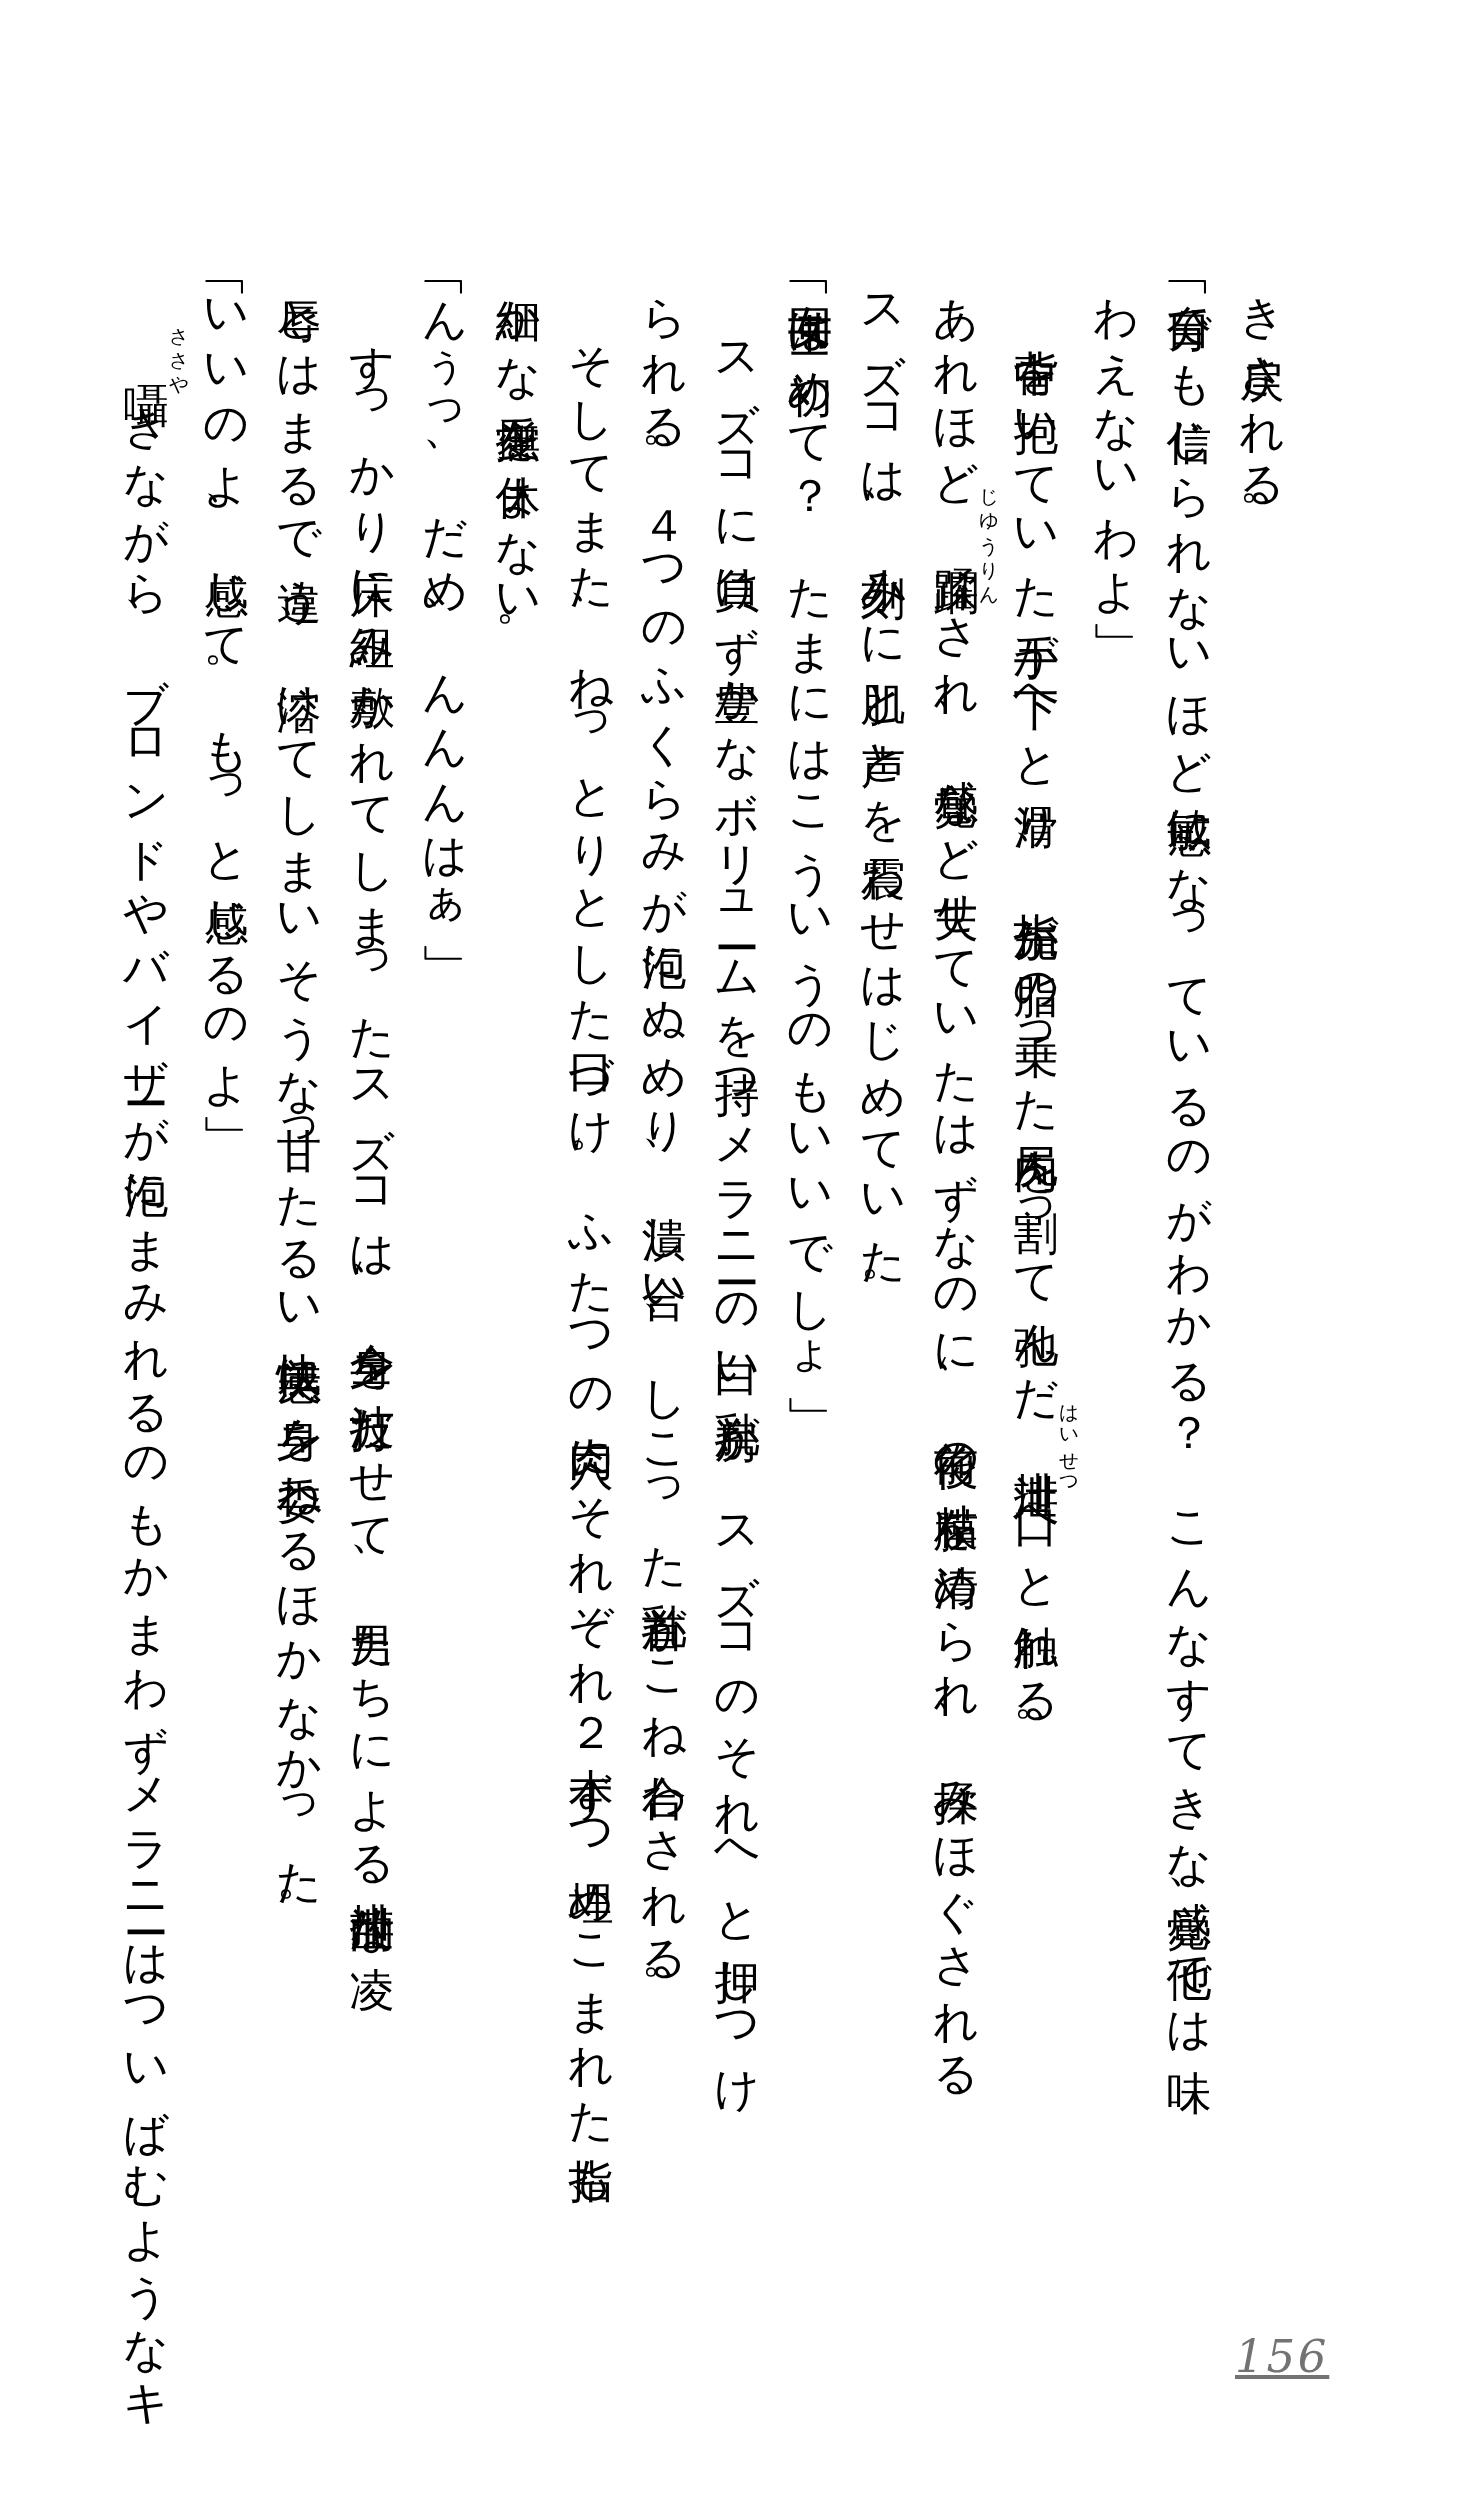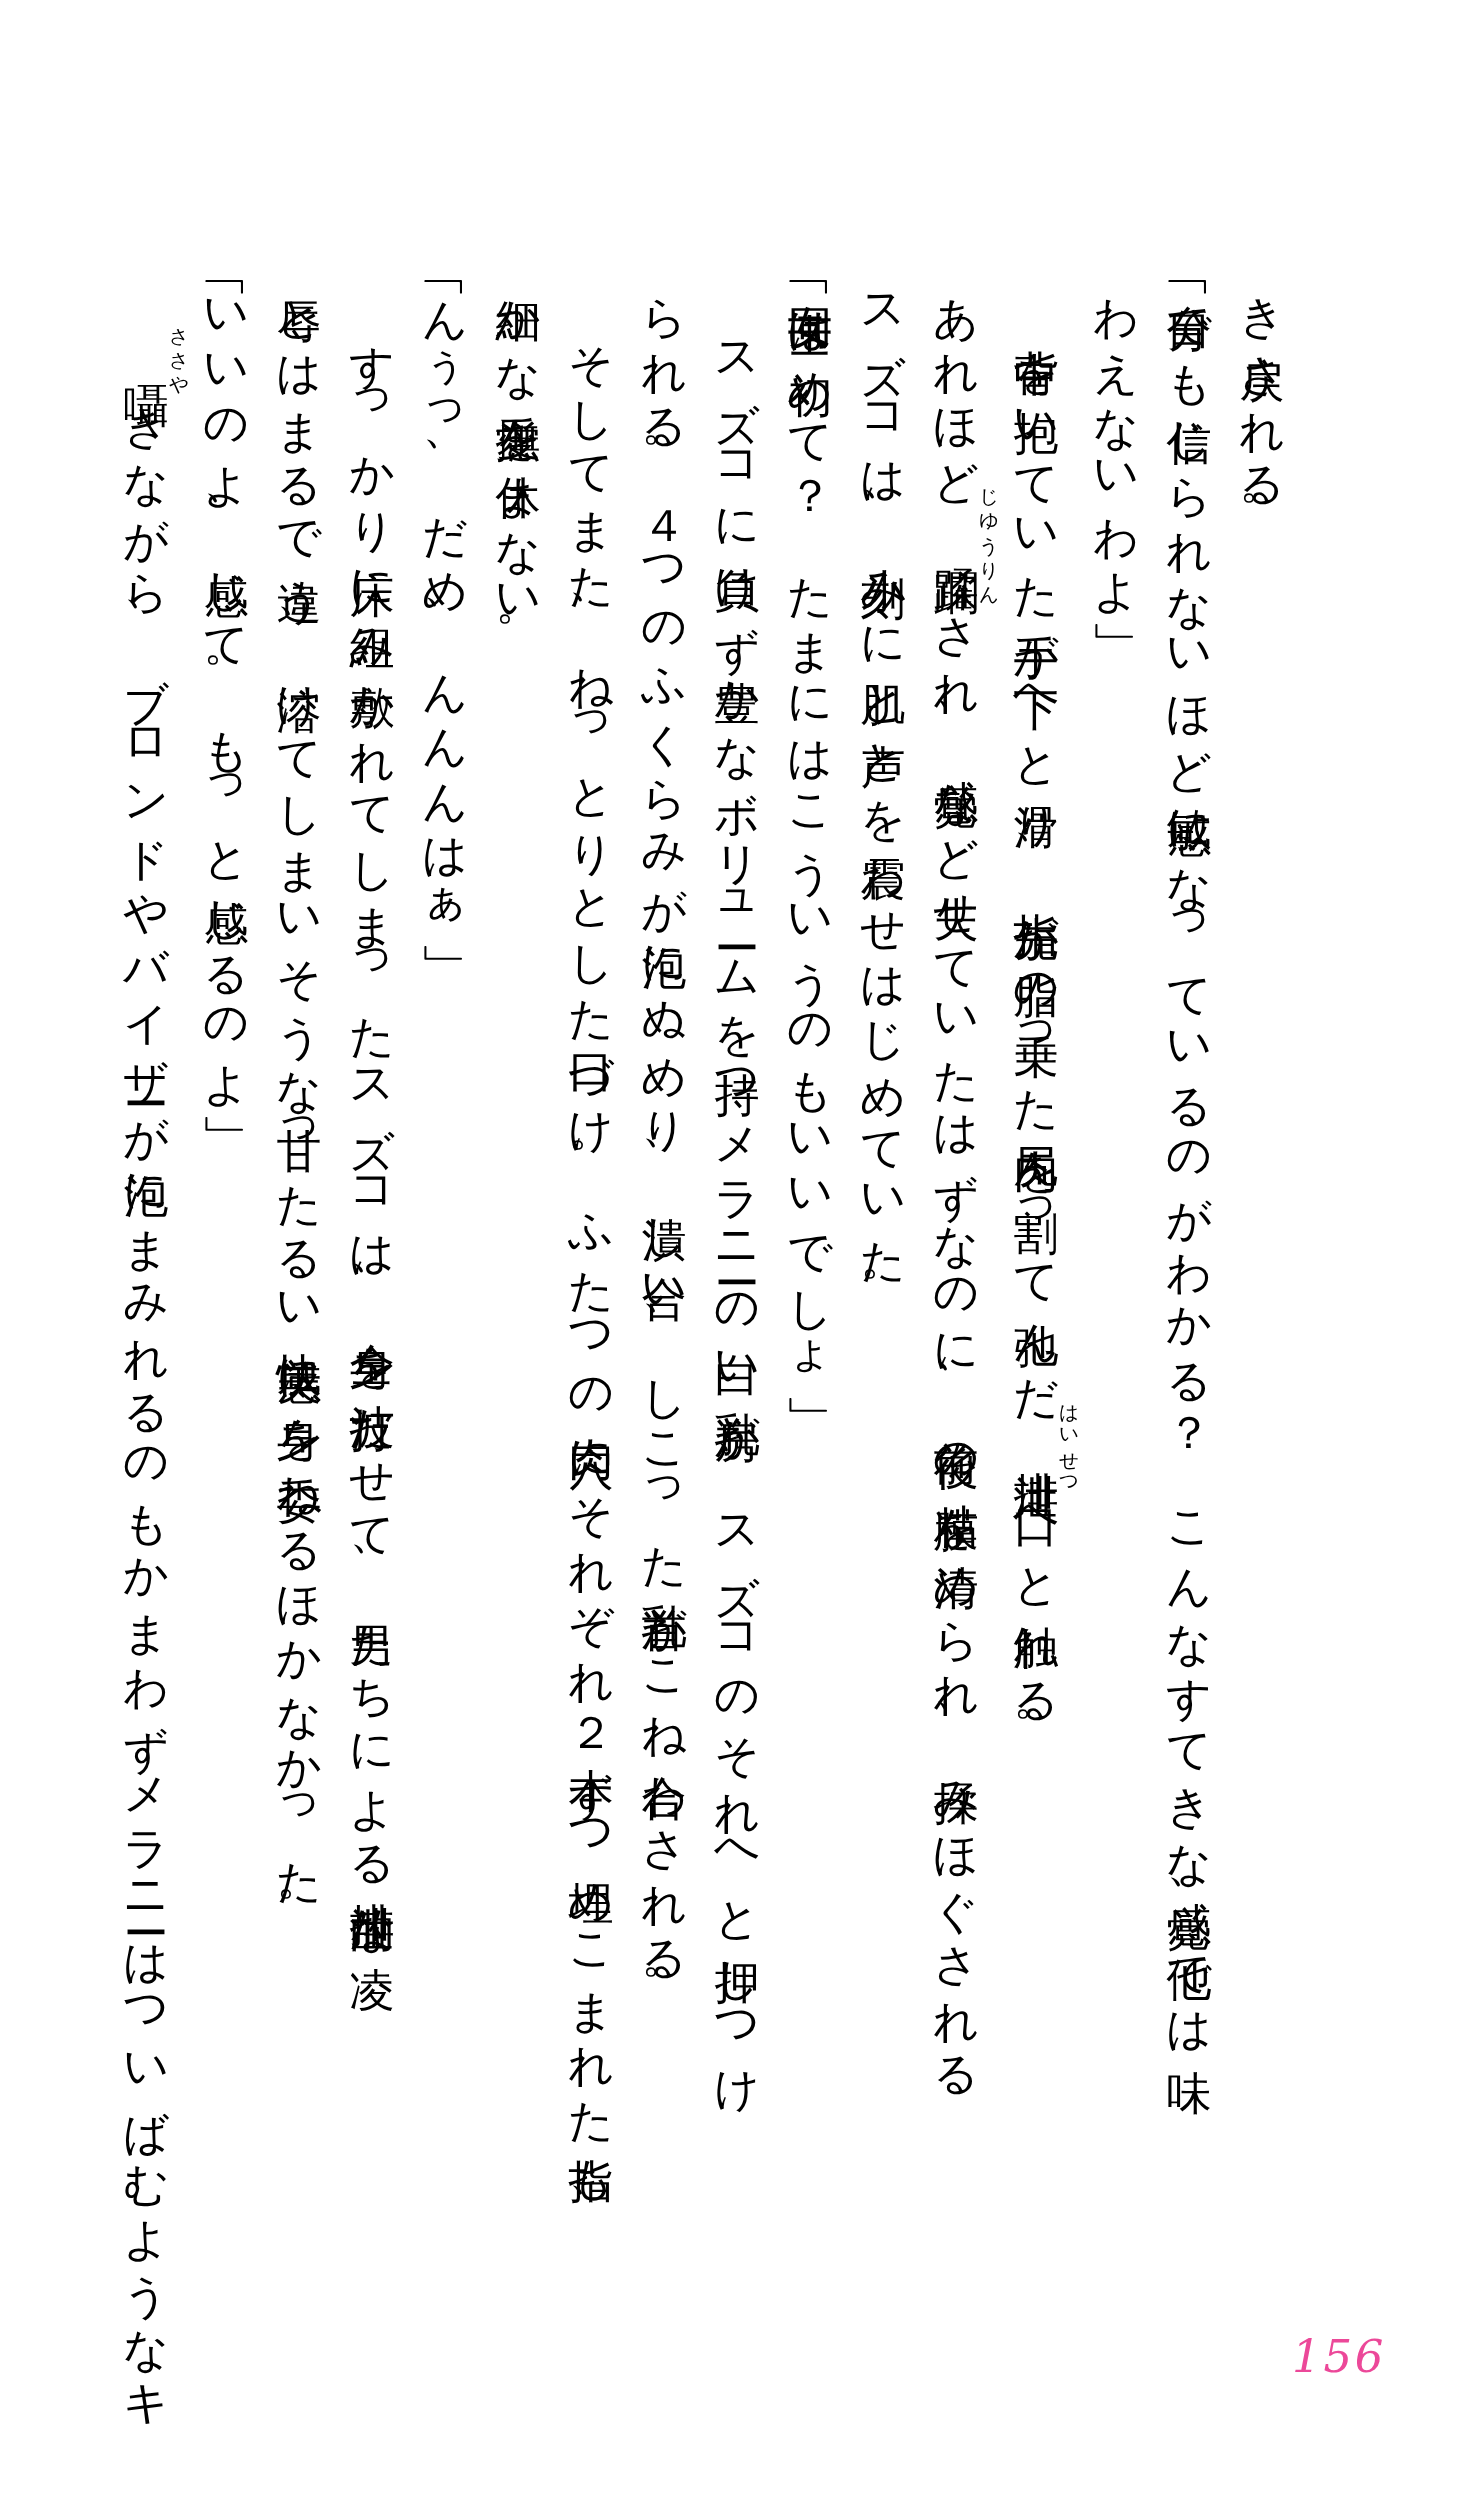--- a/index.html
+++ b/index.html
@@ -46,27 +46,28 @@
   ruby {
     ruby-align: center;
   }
   rt {
     font-size: 19.5px;
     letter-spacing: 1.9px;
     font-family: "Liberation Serif", "DejaVu Serif", serif;
   }
   .page-number {
     position: absolute;
-    left: 1292px;
+    left: 1235px;
     top: 2330px;
     font-size: 45px;
     font-style: italic;
     letter-spacing: 2.8px;
-    color: #ec4899;
+    color: #737373;
     font-family: "DejaVu Serif", "Liberation Serif", serif;
+    text-decoration: underline;
   }
 </style>
 </head>
 <body>
 
 <div class="book-page">
   <main class="text-block">
       <p>き戻される。</p>
       <p>「自分でも信じられないほど敏感になっているのがわかる？　こんなすてきな感覚、他では味</p>
       <p>わえないわよ」</p>

